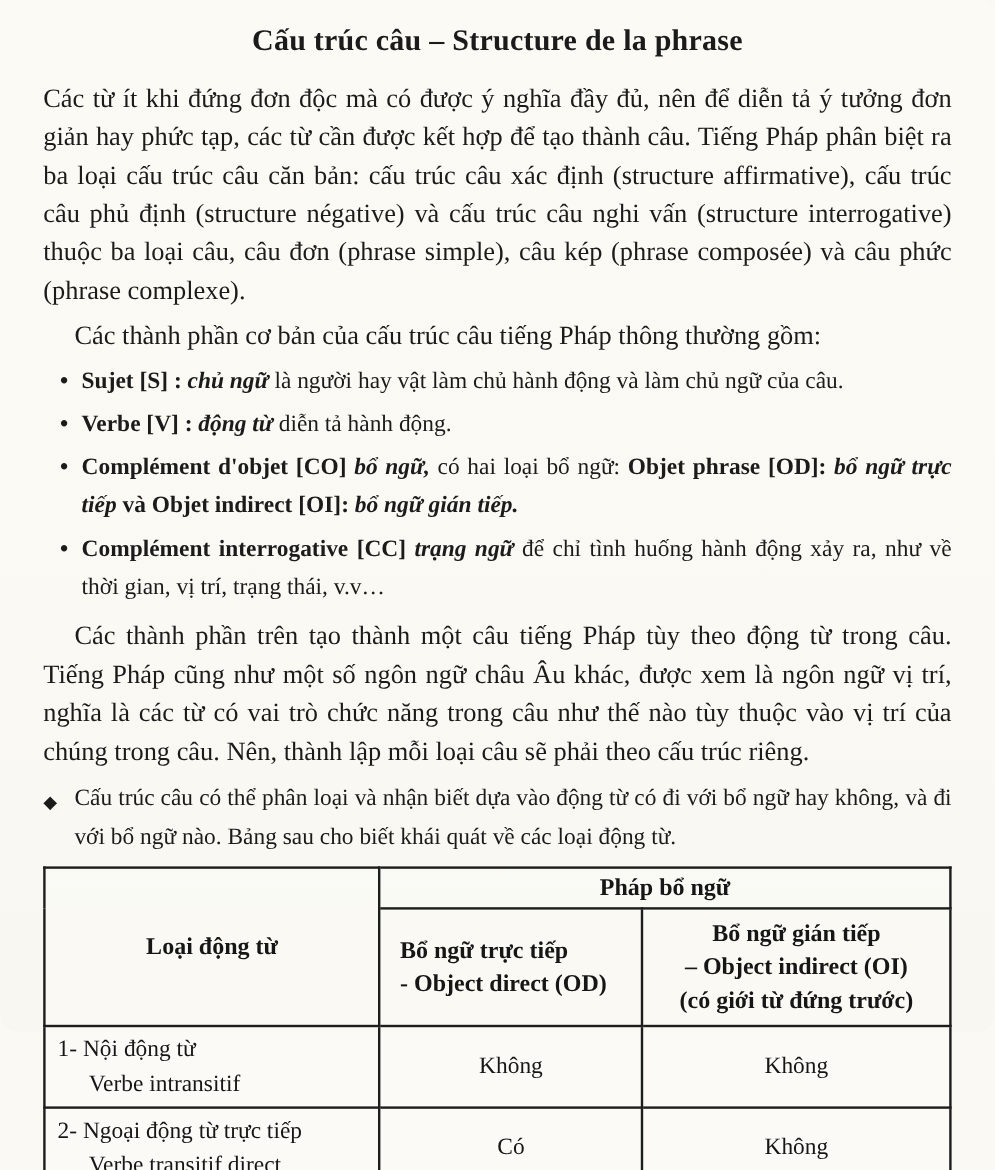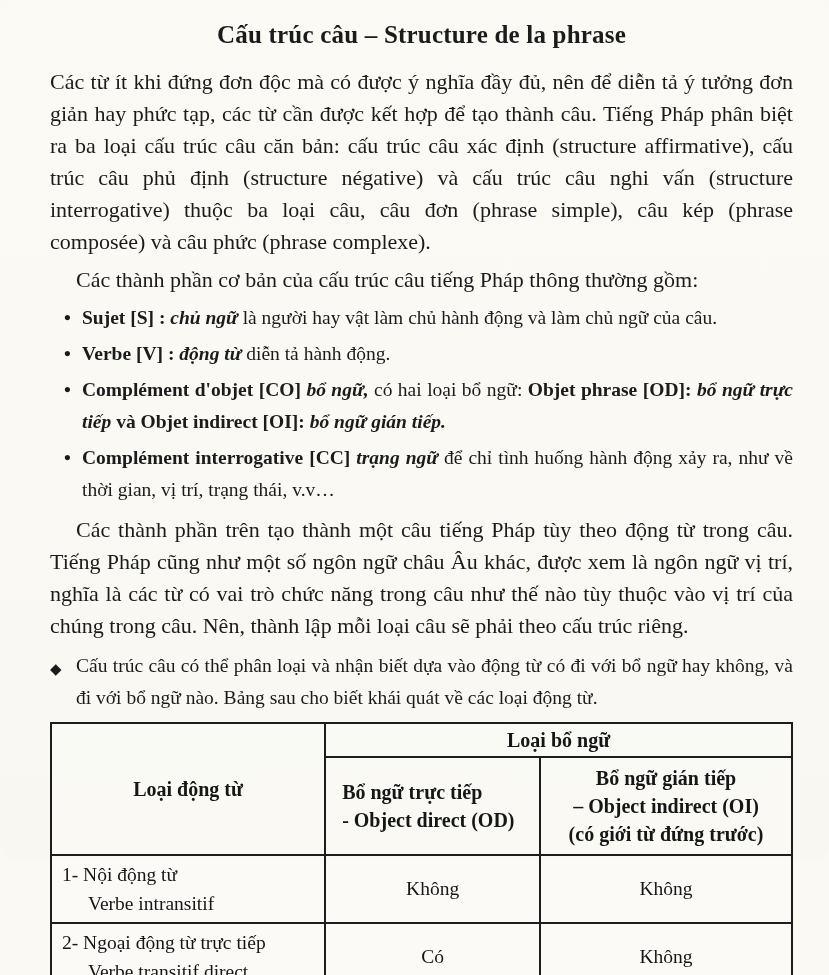--- a/index.html
+++ b/index.html
@@ -9,21 +9,21 @@
     height: 975px;
     background: #faf9f4;
     color: #1b1b1b;
     font-family: "Liberation Serif", "DejaVu Serif", serif;
     overflow: hidden;
     position: relative;
   }
   .page {
     width: 829px;
     height: 860px;
-    padding: 16px 36px 0 50px;
+    padding: 16px 36px 0 36px;
     background: linear-gradient(180deg, #fbfaf5 0%, #faf9f4 60%, #f8f7f1 100%);
     border-radius: 15px;
   }
   .title {
     font-size: 25px;
     line-height: 30px;
     font-weight: bold;
     text-align: center;
     margin: 4px 0 16px 0;
     letter-spacing: 0.2px;
@@ -128,21 +128,21 @@
 
   <table class="vt">
     <colgroup>
       <col style="width:37%">
       <col style="width:29%">
       <col style="width:34%">
     </colgroup>
     <tbody>
         <tr>
       <td class="hdr" rowspan="2">Loại động từ</td>
-      <td class="hdr grouphdr" colspan="2">Loại bổ ngữ</td>
+      <td class="hdr grouphdr" colspan="2">Pháp bổ ngữ</td>
     </tr>
     <tr>
       <td class="hdr sub sub-left">
         <div>Bổ ngữ trực tiếp</div>
         <div>- Object direct (OD)</div>
       </td>
       <td class="hdr sub sub-center">
         <div>Bổ ngữ gián tiếp</div>
         <div>– Object indirect (OI)</div>
         <div>(có giới từ đứng trước)</div>

